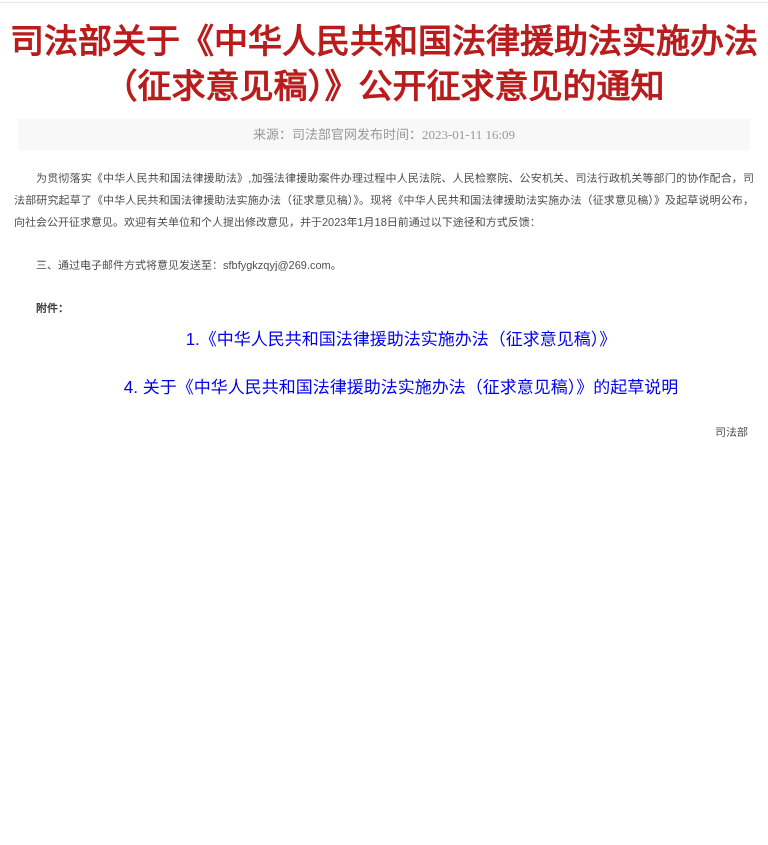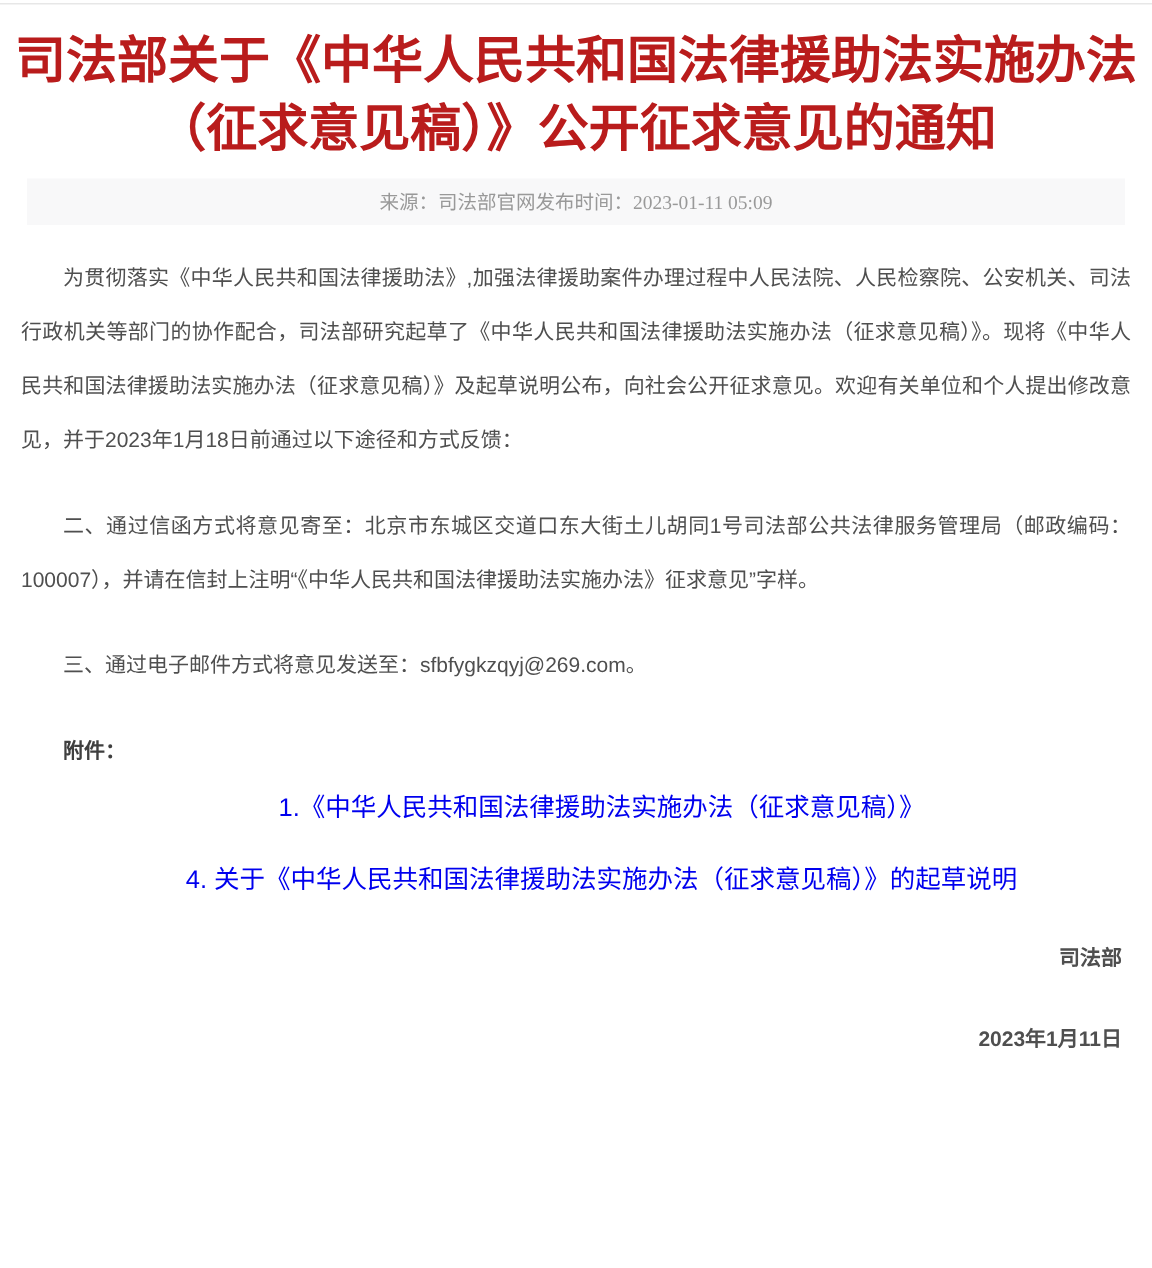--- a/index.html
+++ b/index.html
@@ -39,22 +39,22 @@
     white-space: nowrap;
     overflow: hidden;
   }
   .meta-bar span { display: inline; font-family: Liberation Serif, serif; }
   .meta-gap { display: inline-block; width: 6px; }
   .content {
     padding: 17px 14px 24px;
     box-sizing: border-box;
   }
   .content p {
-    font-size: 14px;
-    line-height: 36px;
+    font-size: 11px;
+    line-height: 22px;
     color: #4f4f4f;
     margin: 0 0 21px 0;
     text-indent: 2em;
     text-align: justify;
     word-break: break-word;
   }
   p.attachments-label {
     font-weight: bold;
     color: #3f3f3f;
     margin-bottom: 6px;
@@ -68,50 +68,47 @@
     color: #0000ee;
     text-decoration: none;
     cursor: pointer;
     text-align: center;
   }
   .content p.signature,
   .content p.pub-date {
     text-align: right;
     text-indent: 0;
     margin: 0 6px 18px 0;
-    font-weight: bold;
   }
   .content p.signature { margin-top: 12px; }
 </style>
 </head>
 <body>
 
 <div class="page">
 
   <div class="top-rule"></div>
 
   <h1 class="article-title">司法部关于《中华人民共和国法律援助法实施办法（征求意见稿）》公开征求意见的通知</h1>
 
   <div class="meta-bar">
-    <span>来源：司法部官网</span><span class="meta-gap"></span><span>发布时间：2023-01-11 05:09</span>
+    <span>来源：司法部官网</span><span class="meta-gap"></span><span>发布时间：2023-01-11 16:09</span>
   </div>
 
   <div class="content">
 
     <p>为贯彻落实《中华人民共和国法律援助法》,加强法律援助案件办理过程中人民法院、人民检察院、公安机关、司法行政机关等部门的协作配合，司法部研究起草了《中华人民共和国法律援助法实施办法（征求意见稿）》。现将《中华人民共和国法律援助法实施办法（征求意见稿）》及起草说明公布，向社会公开征求意见。欢迎有关单位和个人提出修改意见，并于2023年1月18日前通过以下途径和方式反馈：</p>
 
 
-    <p>二、通过信函方式将意见寄至：北京市东城区交道口东大街土儿胡同1号司法部公共法律服务管理局（邮政编码：100007），并请在信封上注明“《中华人民共和国法律援助法实施办法》征求意见”字样。</p>
 
     <p>三、通过电子邮件方式将意见发送至：sfbfygkzqyj@269.com。</p>
 
     <p class="attachments-label">附件：</p>
 
     <a class="attachment-link">1.《中华人民共和国法律援助法实施办法（征求意见稿）》</a>
 
     <a class="attachment-link">4. 关于《中华人民共和国法律援助法实施办法（征求意见稿）》的起草说明</a>
 
     <p class="signature">司法部</p>
 
-    <p class="pub-date">2023年1月11日</p>
 
   </div>
 </div>
 
 </body></html>

